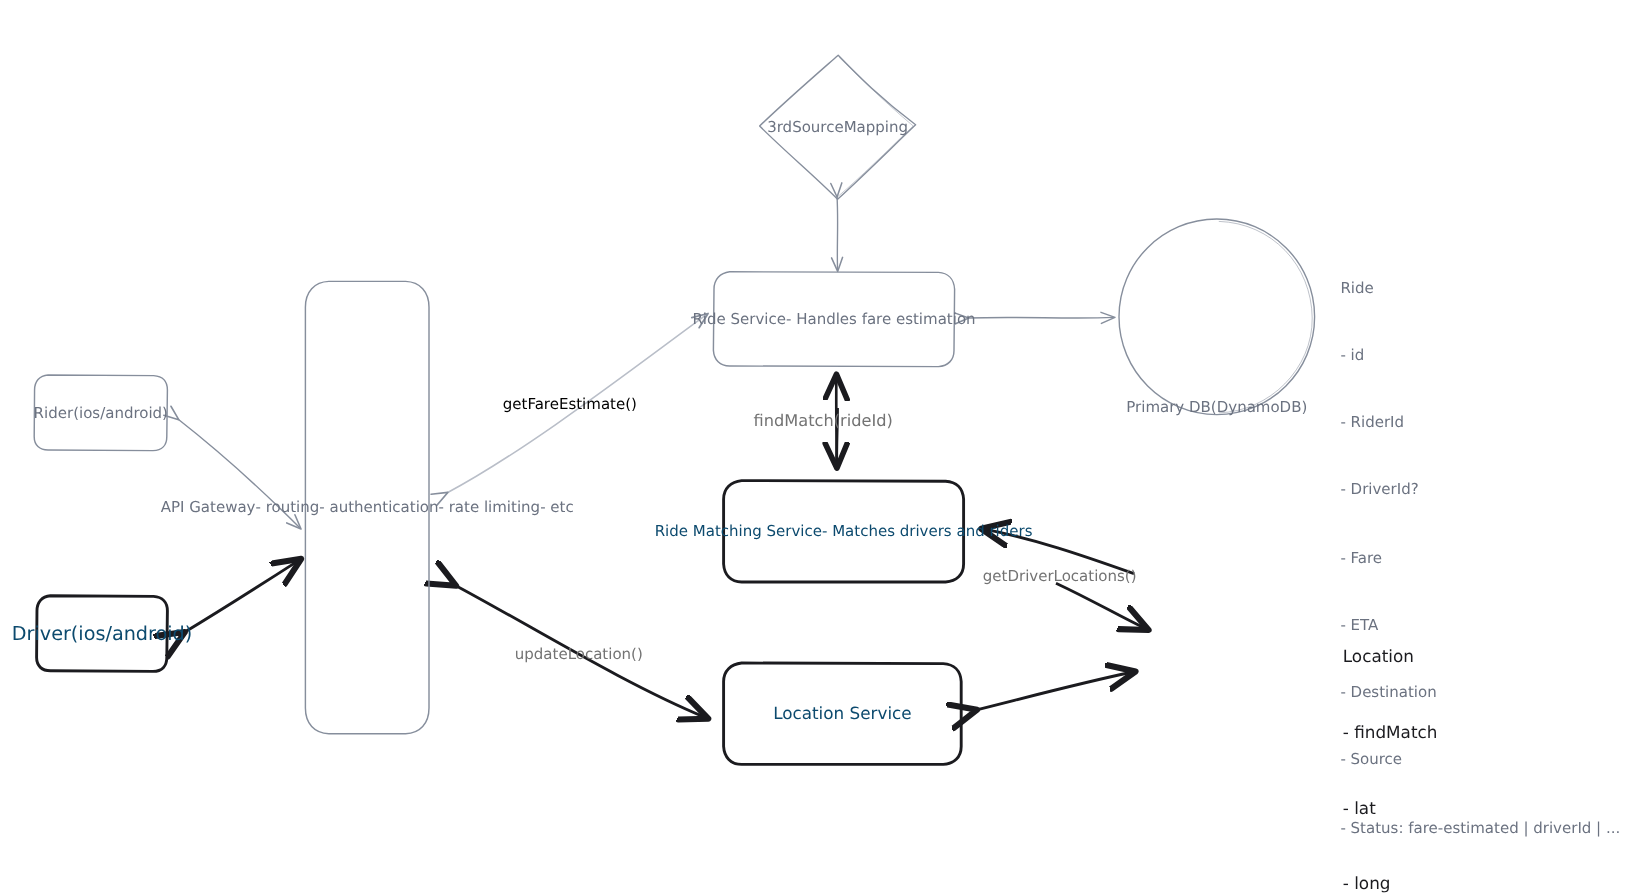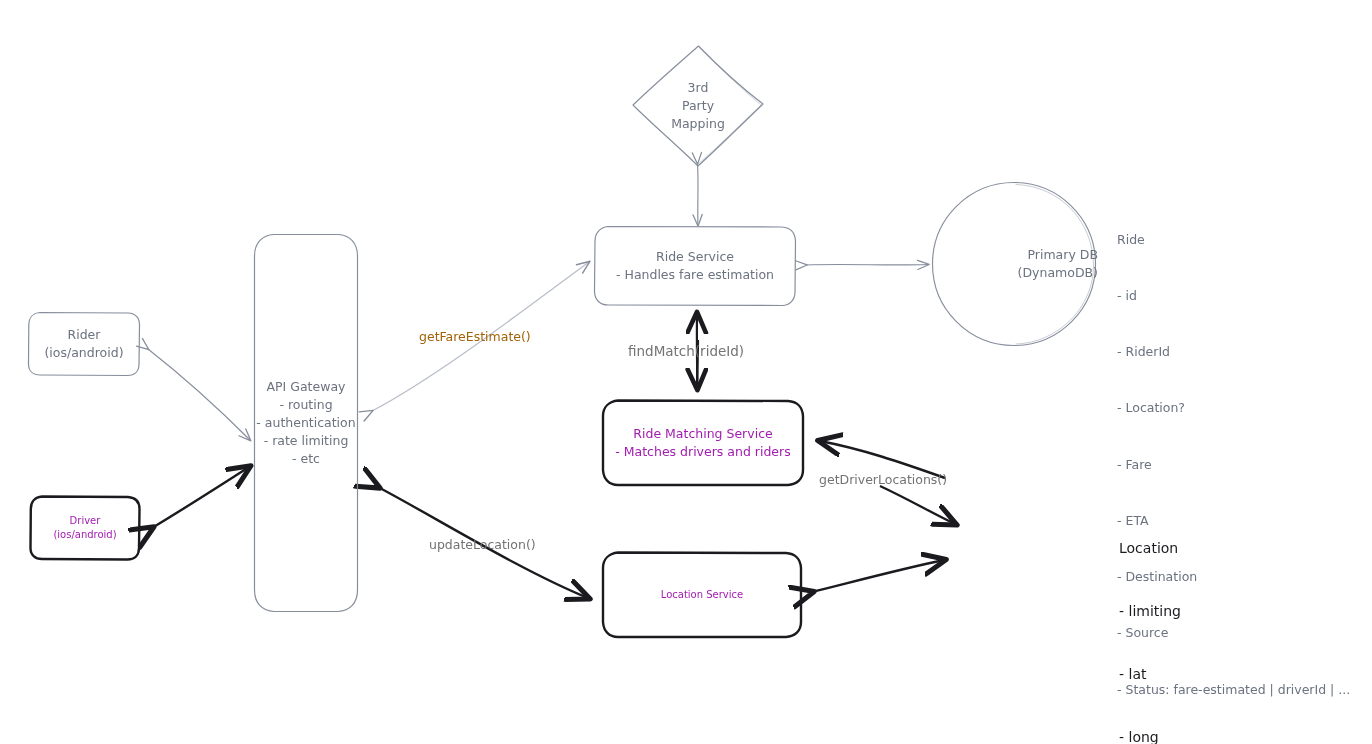--- a/index.html
+++ b/index.html
@@ -13,21 +13,21 @@
     width: 1372px;
     height: 744px;
     background: #ffffff;
     overflow: hidden;
     font-family: "DejaVu Sans", "Liberation Sans", sans-serif;
   }
   .node {
     position: absolute;
     box-sizing: border-box;
     display: flex;
-    flex-direction: column;
+    flex-direction: row;
     align-items: center;
     justify-content: center;
     text-align: center;
     line-height: 1.45;
   }
   .node .ttl, .node .sub {
     position: relative;
     z-index: 2;
     white-space: nowrap;
   }
@@ -38,29 +38,29 @@
     width: 100%;
     height: 100%;
     overflow: visible;
     pointer-events: none;
     z-index: 1;
   }
   
   .tier-light { color: #6b7280; }
   .tier-light .stroke { stroke: #868e9c; fill: none; }
   
-  .tier-bold { color: #a21caf; }
+  .tier-bold { color: #0c4a6e; }
   .tier-bold .stroke { stroke: #1b1b1f; fill: none; }
 
   .label {
     position: absolute;
     white-space: nowrap;
     line-height: 1.4;
   }
-  .label.light { color: #a16207; }
+  .label.light { color: #000000; }
   .label.bold  { color: #737373; }
 
   .schema {
     position: absolute;
     white-space: pre;
     line-height: 1.50;
   }
   .schema.light { color: #6b7280; }
   .schema.bold  { color: #1b1b1f; }
 
@@ -133,33 +133,33 @@
       <path d="M812,592 C860,580 905,568 944,560" stroke="#1b1b1f" stroke-width="2.4" fill="none" marker-start="url(#ah-bold-s)" marker-end="url(#ah-bold)"></path>
     </g>
   </svg>
 
   <div class="node tier-light" style="left:628px; top:42px; width:140px; height:128px; font-size:12.5px;">
     <svg class="sketch" viewBox="0 0 140 128" preserveAspectRatio="none">
       <path class="stroke" stroke-width="1.15" stroke-linecap="round" stroke-linejoin="round" d="M70.5,4 C88,22 106,40 135,62 C112,84 92,104 70,124 C50,104 26,84 5,63 C28,41 50,22 70.5,4 Z"></path>
       <path class="stroke" stroke-width="0.7" stroke-linecap="round" opacity="0.55" d="M71.5,6 C90,24 108,42 133,63 C110,85 90,105 70,122"></path>
     </svg>
     <div class="ttl">3rd</div>
-    <div class="ttl">Party</div>
+    <div class="ttl">Source</div>
     <div class="ttl">Mapping</div>
   </div>
 
   <div class="node tier-light" style="left:26px; top:310px; width:116px; height:68px; font-size:12.5px;">
     <svg class="sketch" viewBox="0 0 116 68" preserveAspectRatio="none">
       <path class="stroke" stroke-width="1.2" stroke-linecap="round" stroke-linejoin="round" d="M14,2.5 L102,3 C109.5,3.5 113.5,8 113.5,15 L113,54 C113,61 109,65.5 101.5,65.5 L14,65 C7,65 2.5,61 2.5,54 L2.8,15 C2.8,8 6.8,3 14,2.5 Z"></path>
     </svg>
     <div class="ttl">Rider</div>
     <div class="sub">(ios/android)</div>
   </div>
 
-  <div class="node tier-bold" style="left:28px; top:494px; width:114px; height:68px; font-size:10px;">
+  <div class="node tier-bold" style="left:28px; top:494px; width:114px; height:68px; font-size:16px;">
     <svg class="sketch" viewBox="0 0 114 68" preserveAspectRatio="none">
       <path class="stroke" stroke-width="2.4" stroke-linecap="round" stroke-linejoin="round" d="M14,2.5 L100,3 C107.5,3.5 111.5,8 111.5,15 L111,54 C111,61 107,65.5 99.5,65.5 L14,65 C7,65 2.5,61 2.5,54 L2.8,15 C2.8,8 6.8,3 14,2.5 Z"></path>
     </svg>
     <div class="ttl">Driver</div>
     <div class="sub">(ios/android)</div>
   </div>
 
   <div class="node tier-light" style="left:252px; top:232px; width:108px; height:382px; font-size:12.5px;">
     <svg class="sketch" viewBox="0 0 108 382" preserveAspectRatio="none">
       <path class="stroke" stroke-width="1.2" stroke-linecap="round" stroke-linejoin="round" d="M22,2.5 L86,2.5 C98,3 105.5,11 105.5,24 L105.5,358 C105.5,371 98,379 86,379.5 L22,379.5 C10,379 2.5,371 2.5,358 L2.5,24 C2.5,11 10,3 22,2.5 Z"></path>
@@ -189,49 +189,49 @@
   </div>
 
   <div class="node tier-bold" style="left:600px; top:398px; width:206px; height:90px; font-size:12.5px;">
     <svg class="sketch" viewBox="0 0 206 90" preserveAspectRatio="none">
       <path class="stroke" stroke-width="2.4" stroke-linecap="round" stroke-linejoin="round" d="M18,2.5 L188,3 C197,3.5 202.5,9 203,18 L203,72 C203,81 197,86.5 188,87 L18,87 C9,87 3.5,81 3,72 L3,18 C3,9 9,3.5 18,2.5 Z"></path>
     </svg>
     <div class="ttl">Ride Matching Service</div>
     <div class="sub">- Matches drivers and riders</div>
   </div>
 
-  <div class="node tier-bold" style="left:600px; top:550px; width:204px; height:90px; font-size:10px;text-align:right;">
+  <div class="node tier-bold" style="left:600px; top:550px; width:204px; height:90px; font-size:14px;text-align:right;">
     <svg class="sketch" viewBox="0 0 204 90" preserveAspectRatio="none">
       <path class="stroke" stroke-width="2.4" stroke-linecap="round" stroke-linejoin="round" d="M18,2.5 L186,3 C195,3.5 200.5,9 201,18 L201,72 C201,81 195,86.5 186,87 L18,87 C9,87 3.5,81 3,72 L3,18 C3,9 9,3.5 18,2.5 Z"></path>
     </svg>
     <div class="ttl">Location Service</div>
   </div>
 
 
   <div class="label light" style="left:419px; top:328px; font-size:12.5px;">getFareEstimate()</div>
 
   <div class="label bold" style="left:628px; top:342px; font-size:13.5px;">findMatch(rideId)</div>
 
   <div class="label bold" style="left:819px; top:471px; font-size:12.5px;">getDriverLocations()</div>
 
   <div class="label bold" style="left:429px; top:536px; font-size:12.5px;">updateLocation()</div>
 
   <div class="schema light" style="left:1117px; top:193px; font-size:12.5px;">
     <div>Ride</div>
     <div>- id</div>
     <div>- RiderId</div>
-    <div>- Location?</div>
+    <div>- DriverId?</div>
     <div>- Fare</div>
     <div>- ETA</div>
     <div>- Destination</div>
     <div>- Source</div>
     <div>- Status: fare-estimated | driverId | ...</div>
     <div>- ...</div>
   </div>
 
   <div class="schema bold" style="left:1119px; top:496px; font-size:14px;">
     <div>Location</div>
-    <div>- limiting</div>
+    <div>- findMatch</div>
     <div>- lat</div>
     <div>- long</div>
   </div>
 
 </div>
 
 </body></html>

